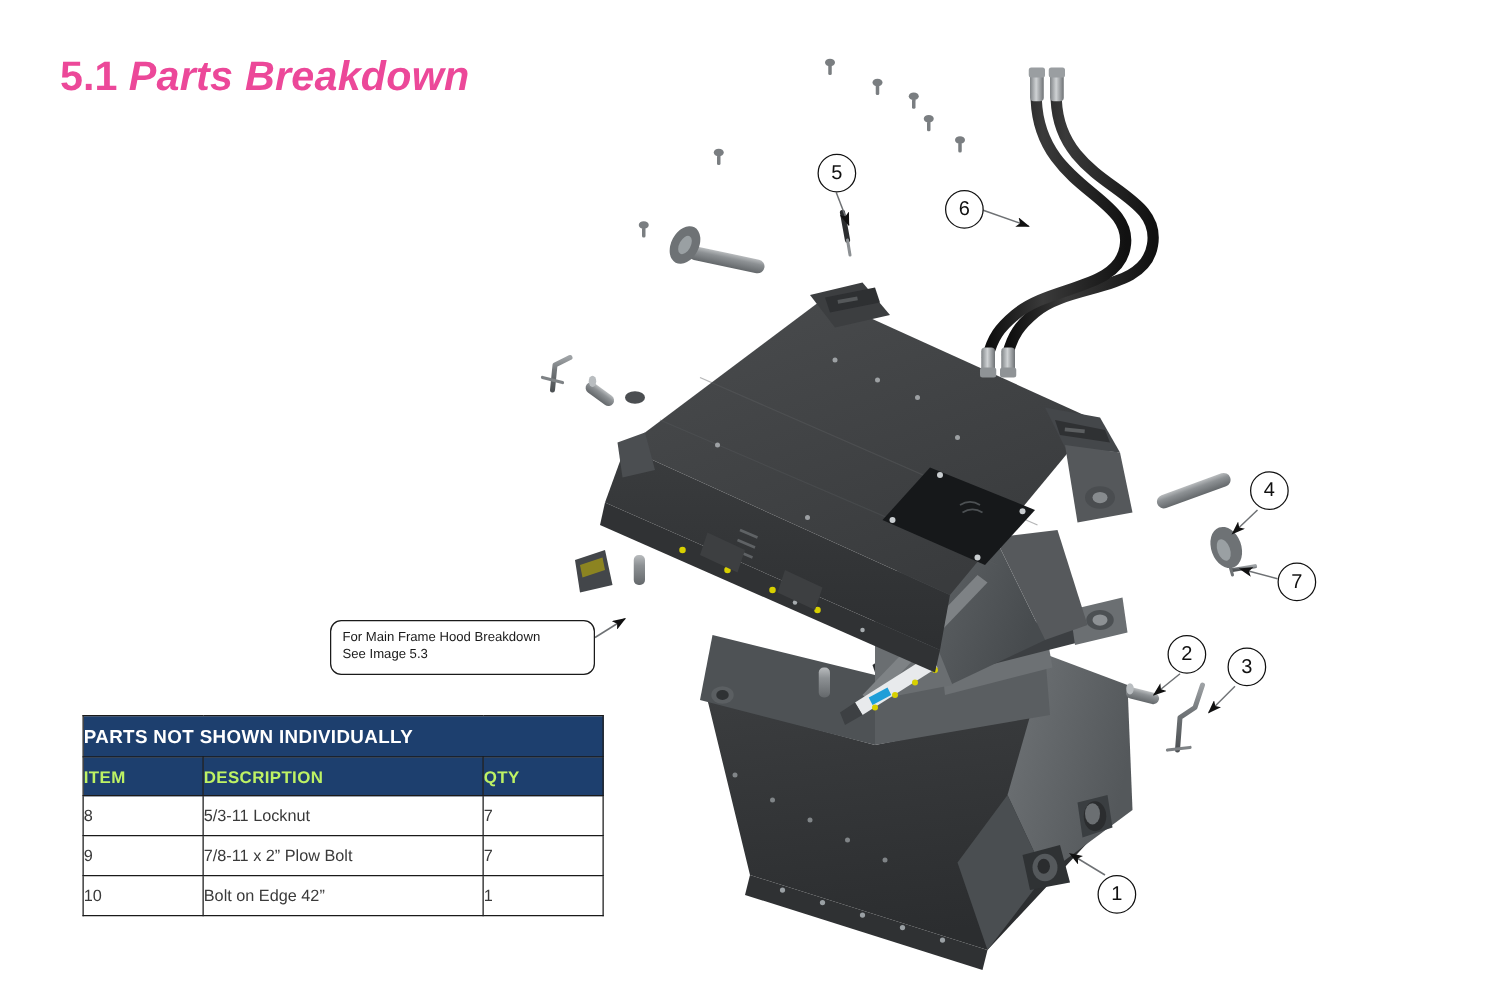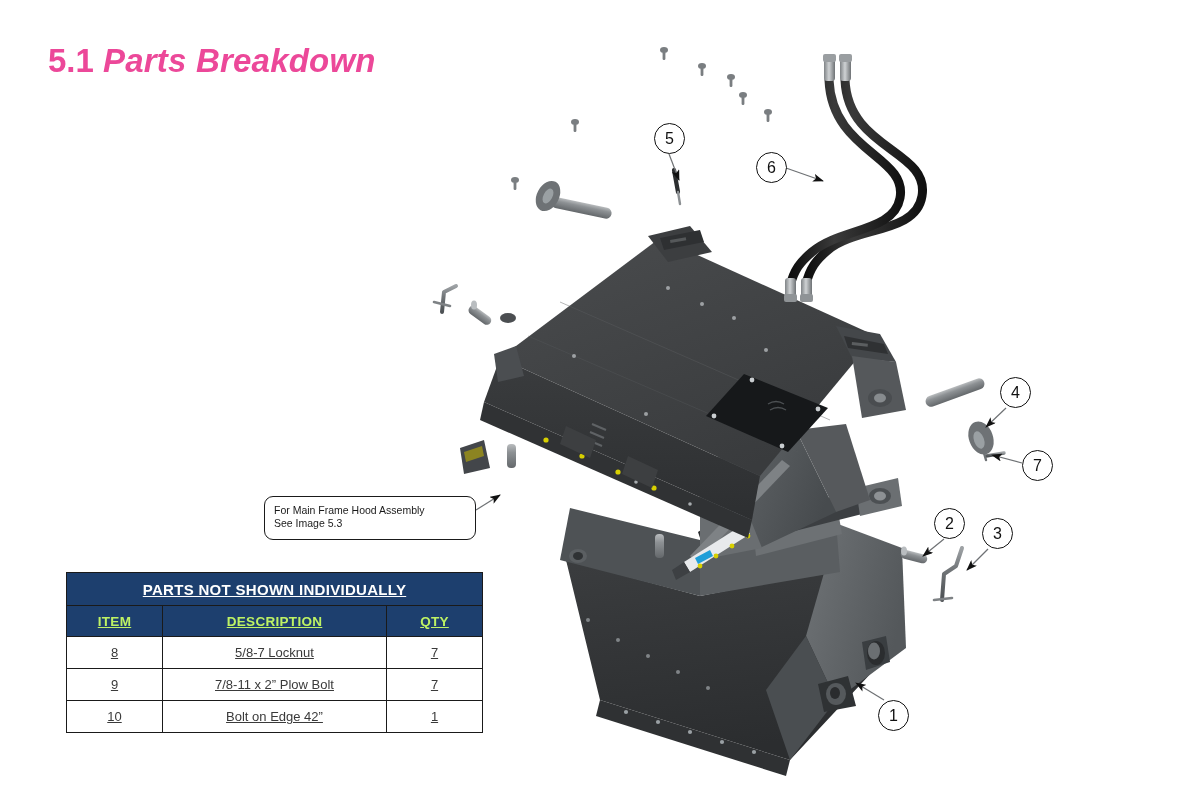--- a/index.html
+++ b/index.html
@@ -74,23 +74,22 @@
   }
   table.parts-table {
     width: 100%;
     border-collapse: collapse;
     table-layout: fixed;
     background: #ffffff;
   }
   table.parts-table th,
   table.parts-table td {
     border: 1.6px solid #1a1a1a;
-    text-align: center;
+    text-align: left;
     vertical-align: middle;
-    text-decoration: underline;
   }
   .tbl-title {
     background: #1d3f6e;
     color: #ffffff;
     font-size: 15px;
     font-weight: 700;
     letter-spacing: 0.3px;
     height: 32px;
     padding: 0;
   }
@@ -456,21 +455,21 @@
   <span>5</span>
 </div>
 <div class="balloon" style="left:756px; top:152px;">
   <span>6</span>
 </div>
 <div class="balloon" style="left:1022px; top:450px;">
   <span>7</span>
 </div>
 
 <div id="callout-note">
-  <span class="note-line">For Main Frame Hood Assembly</span>
+  <span class="note-line">For Main Frame Hood Breakdown</span>
   <span class="note-line">See Image 5.3</span>
 </div>
 
 <div id="parts-table-wrap">
   <table class="parts-table">
     <colgroup>
       <col class="col-item">
         <col class="col-desc">
         <col class="col-qty">
     </colgroup>
@@ -480,21 +479,21 @@
       </tr>
       <tr>
         <th class="tbl-head">ITEM</th>
         <th class="tbl-head">DESCRIPTION</th>
         <th class="tbl-head">QTY</th>
       </tr>
     </thead>
     <tbody>
       <tr>
         <td>8</td>
-        <td>5/8-7 Locknut</td>
+        <td>5/3-11 Locknut</td>
         <td>7</td>
       </tr>
       <tr>
         <td>9</td>
         <td>7/8-11 x 2” Plow Bolt</td>
         <td>7</td>
       </tr>
       <tr>
         <td>10</td>
         <td>Bolt on Edge 42”</td>

